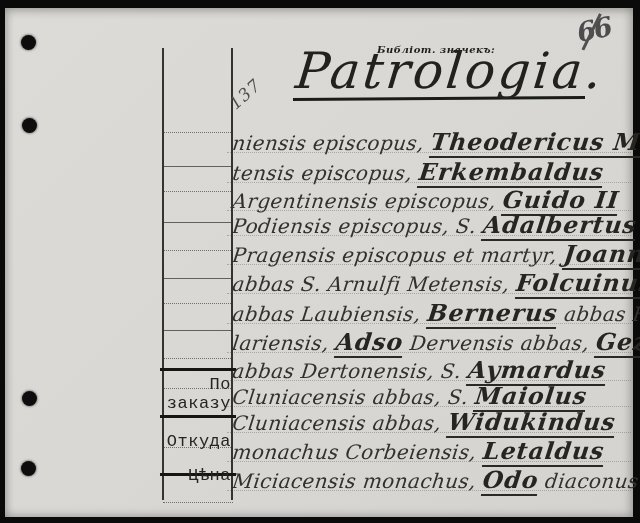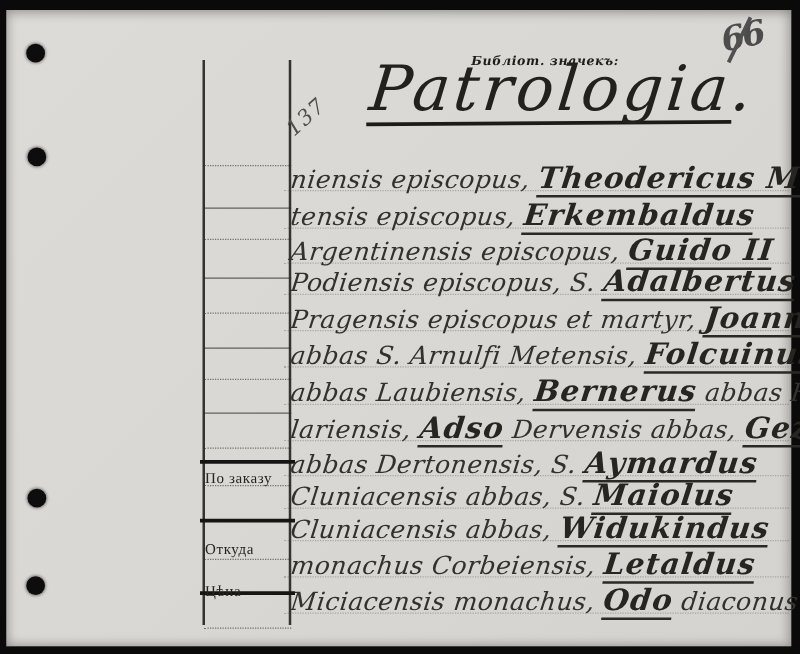--- a/index.html
+++ b/index.html
@@ -35,22 +35,22 @@
   .inv-header{
     position:absolute;left:0;top:3px;width:100%;text-align:center;
     font-family:"Liberation Serif", serif;font-size:13px;color:#1f1f1d;
     letter-spacing:1px;line-height:15px;
   }
   .col-rule{position:absolute;left:-1px;width:70px;height:0;}
   .col-rule.dot{border-top:1.5px dotted rgba(55,55,50,.65);}
   .col-rule.sol{border-top:1.3px solid rgba(45,45,42,.70);}
   .col-thick{position:absolute;left:-4px;width:76px;height:3px;background:#151513;}
   .sec-label{
-    position:absolute;left:0;width:100%;text-align:left;
-    font-family:Liberation Serif, serif;font-size:12px;color:#242422;
+    position:absolute;left:0;width:100%;text-align:right;
+    font-family:Liberation Mono, monospace;font-size:17px;color:#242422;
     letter-spacing:.5px;
   }
   .inv-value{
     position:absolute;left:222px;top:76px;width:36px;text-align:center;
     font-style:italic;font-size:17px;color:#4e4e4c;
     transform:rotate(-42deg);letter-spacing:1px;
   }
   
   .stamp-label{
     position:absolute;left:372px;top:36px;

